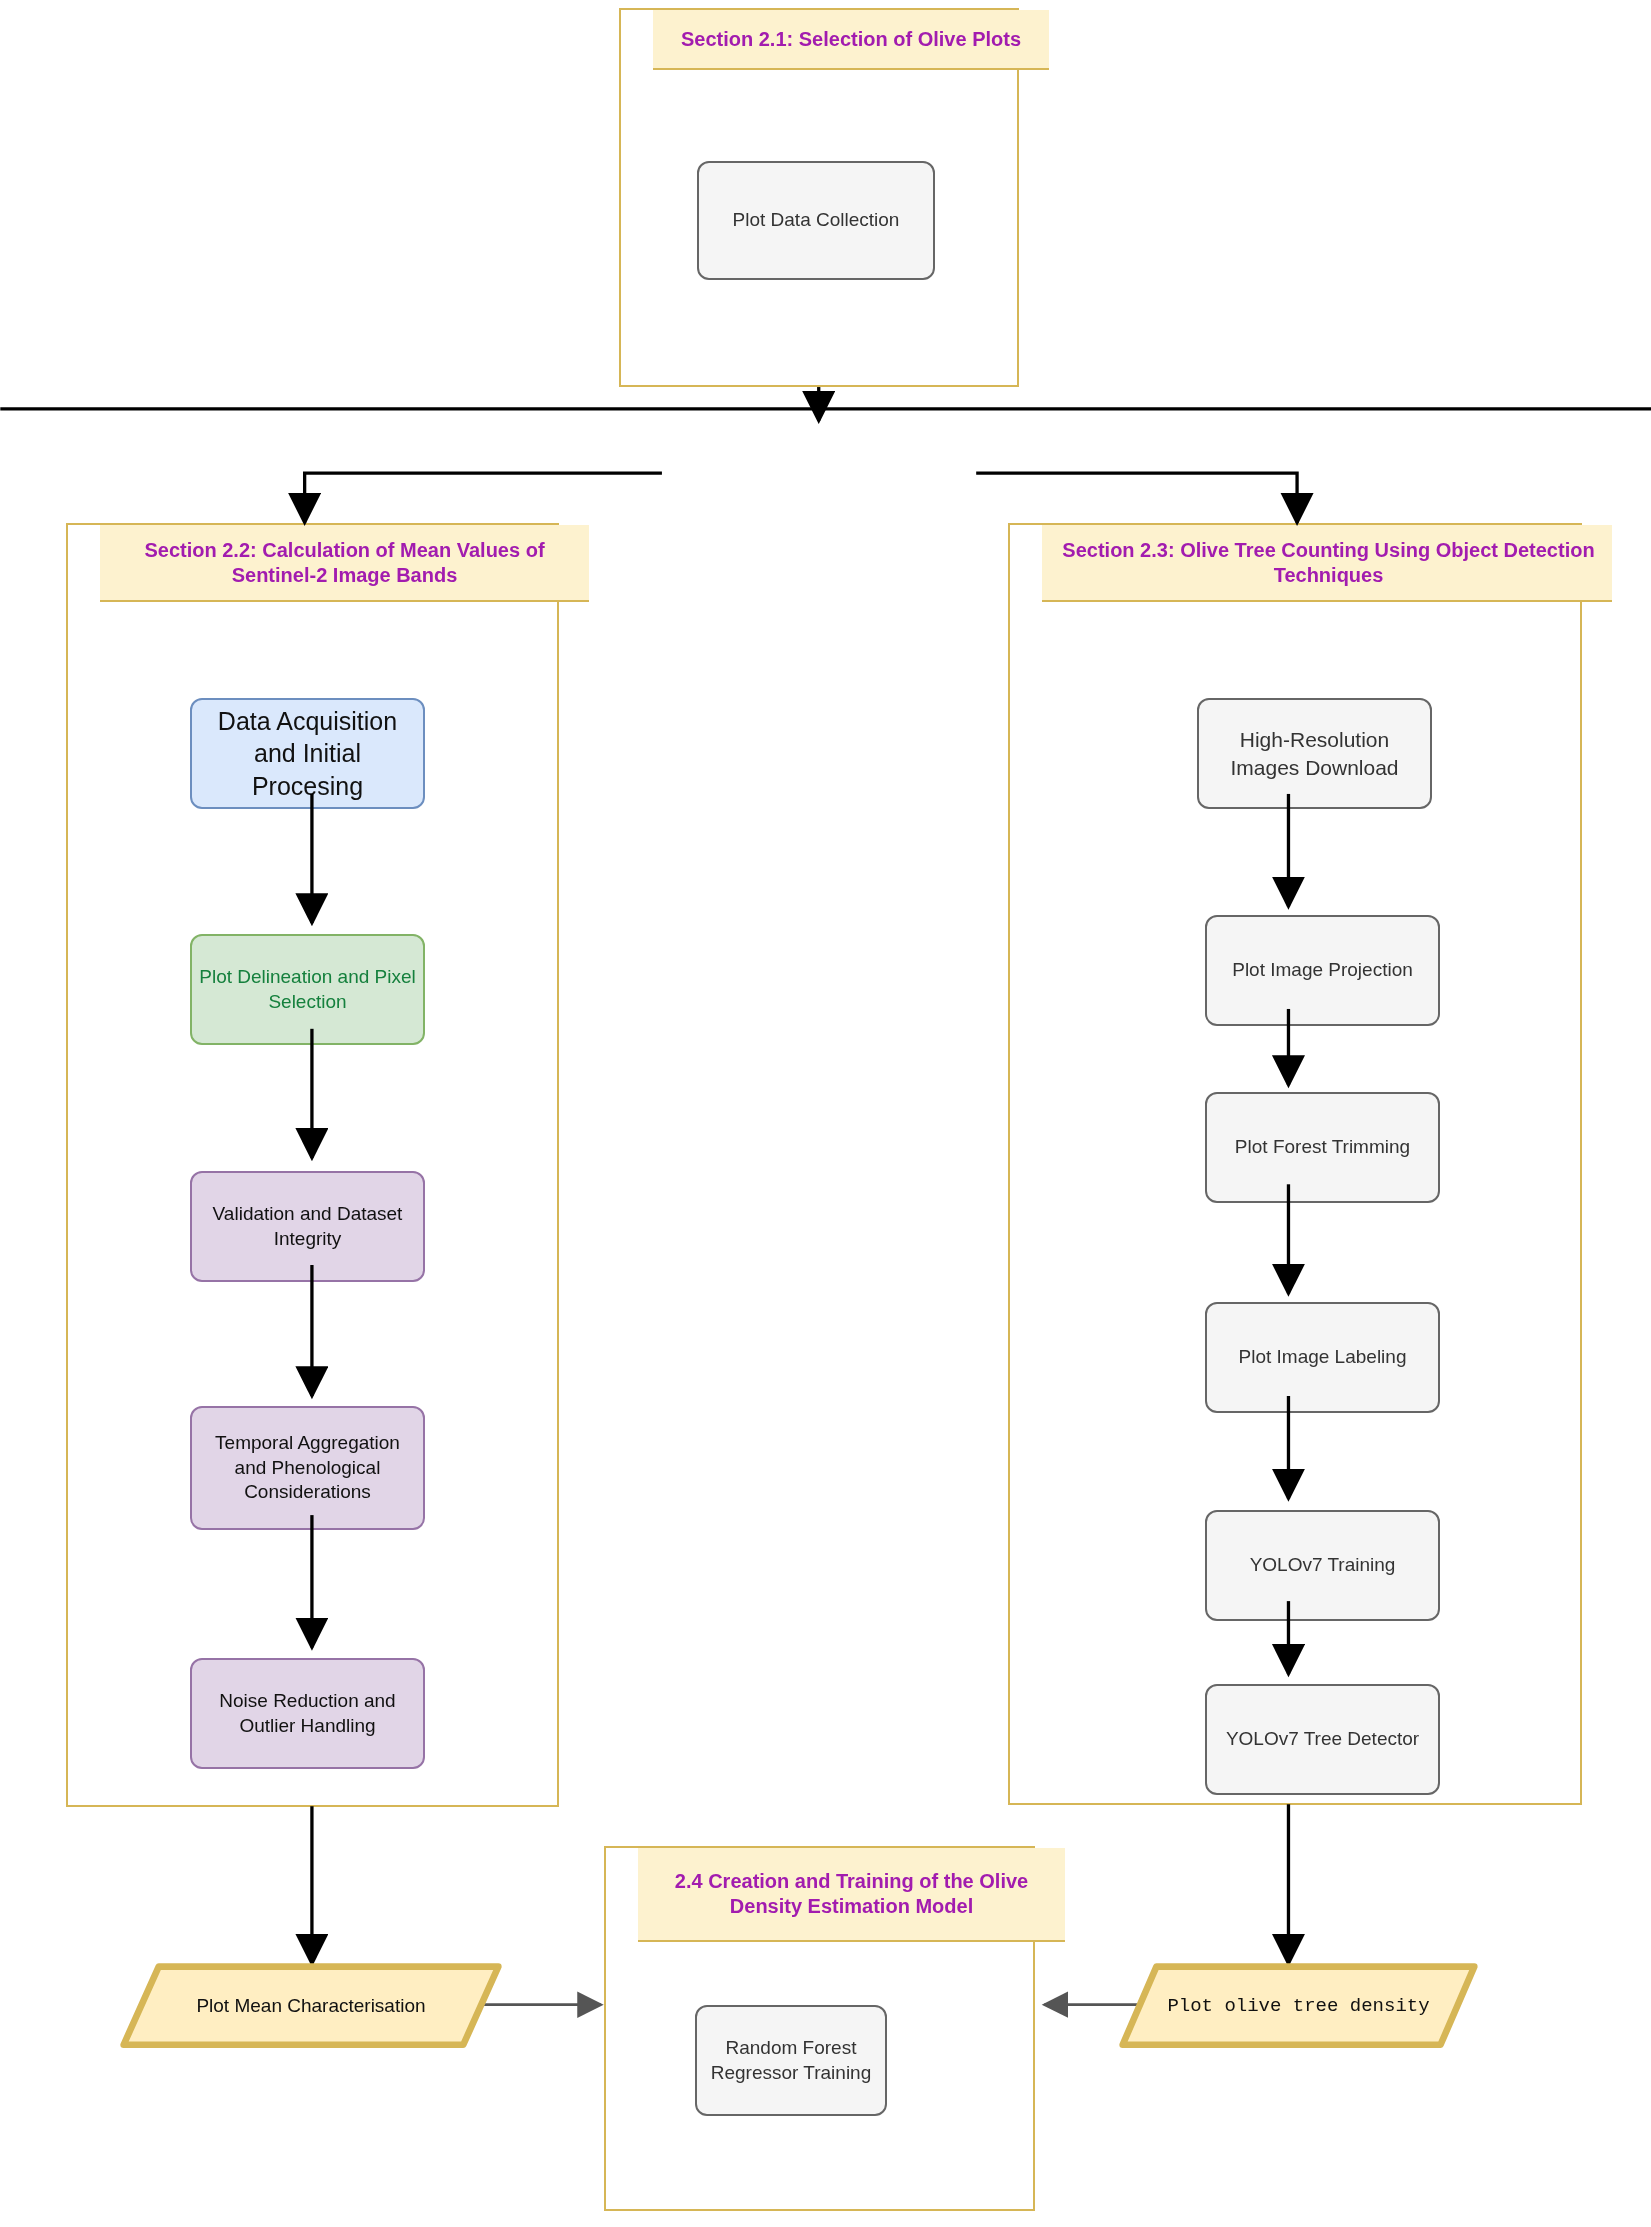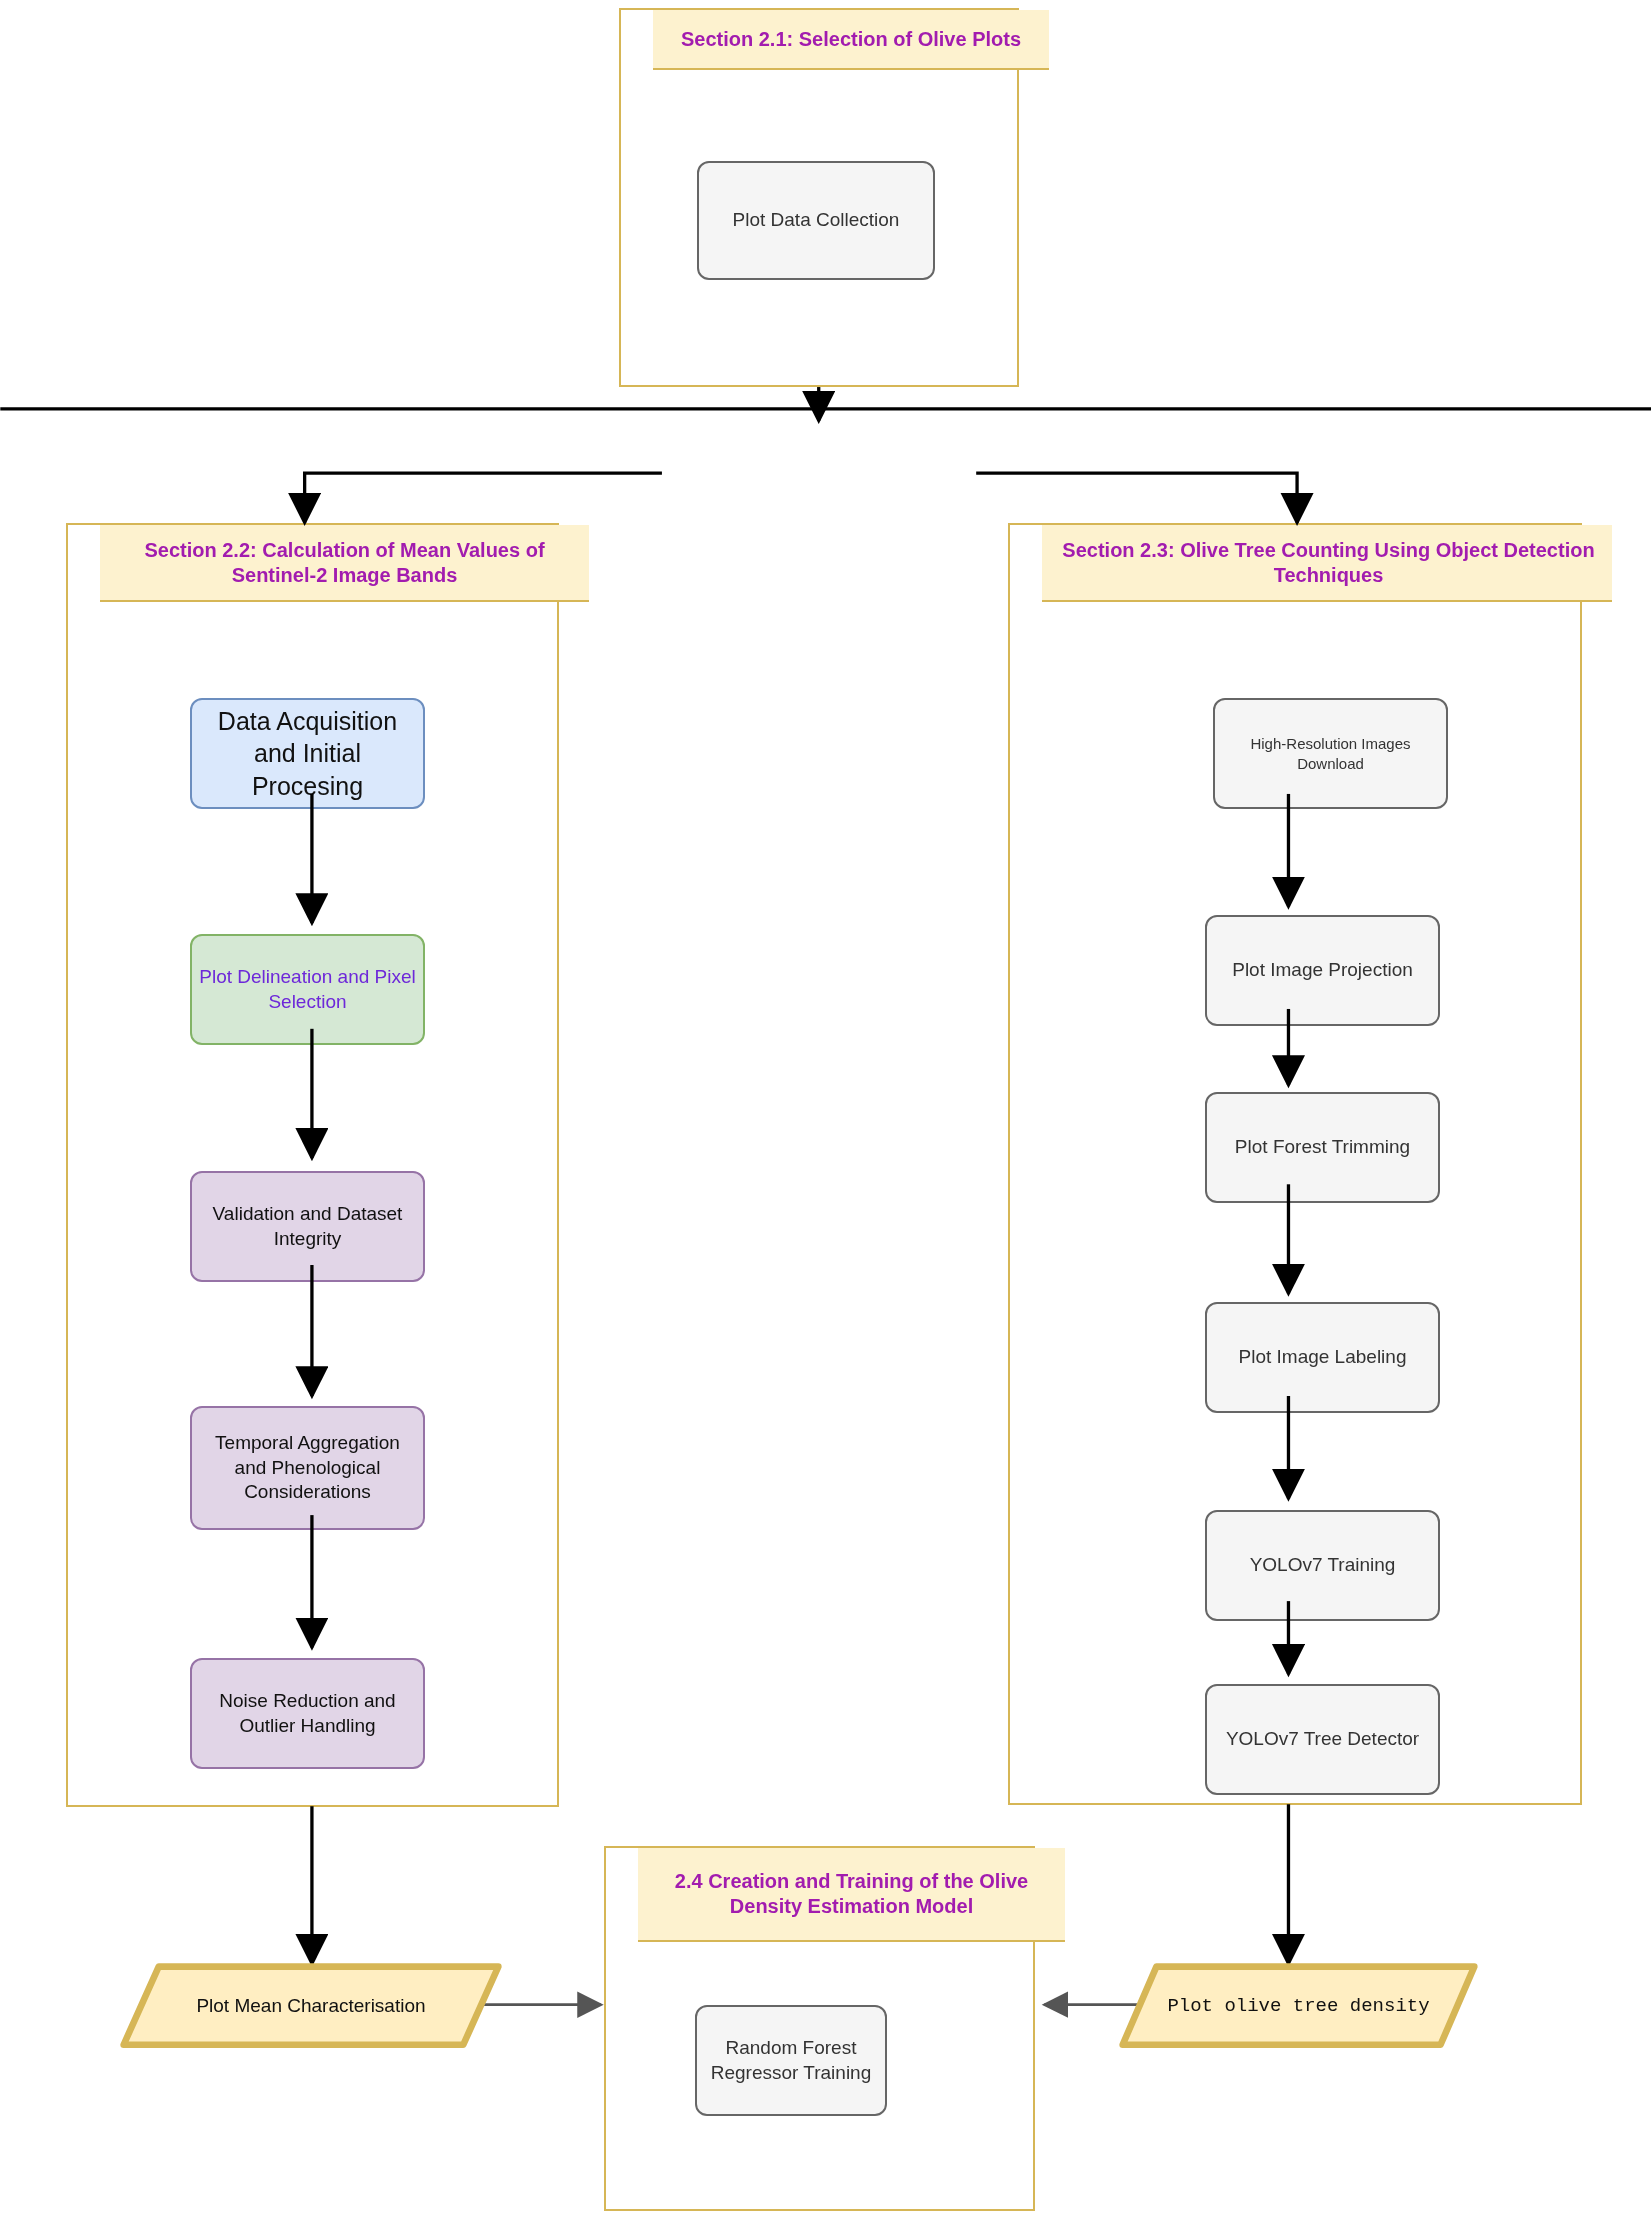--- a/index.html
+++ b/index.html
@@ -52,21 +52,21 @@
     background: #f5f5f5;
     color: #333333;
     display: flex;
     align-items: center;
     justify-content: center;
     text-align: center;
     line-height: 1.3;
     padding: 4px 6.6px;
   }
   .node.blue   { background:#dae8fc; border-color:#6c8ebf; color:#111111; }
-  .node.green  { background:#d5e8d4; border-color:#82b366; color:#6d28d9; }
+  .node.green  { background:#d5e8d4; border-color:#82b366; color:#15803d; }
   .node.purple { background:#e1d5e7; border-color:#9673a6; color:#111111; }
   
   .data-node {
     position: absolute;
     display: flex;
     align-items: center;
     justify-content: center;
   }
   .data-node .shape {
     position: absolute;
@@ -151,21 +151,21 @@
       <div class="node green" style="left:122px; top:332px; width:235px; height:111px; font-size:19px;">Plot Delineation and Pixel Selection</div>
       <div class="node purple" style="left:122px; top:569px; width:235px; height:111px; font-size:19px;">Validation and Dataset Integrity</div>
       <div class="node purple" style="left:122px; top:1056px; width:235px; height:111px; font-size:19px;">Noise Reduction and Outlier Handling</div>
       <div class="node purple" style="left:122px; top:804px; width:235px; height:124px; font-size:19px;">Temporal Aggregation and Phenological Considerations</div>
     </div>
   </div>
 
   <div class="section" style="left:1008px; top:523px; width:574px; height:1282px;">
     <div class="section-header sec-head-23">Section 2.3: Olive Tree Counting Using Object Detection Techniques</div>
     <div class="section-body" style="height:1201px;">
-      <div class="node" style="left:203px; top:96px; width:235px; height:111px; font-size:15px;">High-Resolution Images Download</div>
+      <div class="node" style="left:187px; top:96px; width:235px; height:111px; font-size:21px;">High-Resolution Images Download</div>
       <div class="node" style="left:195px; top:313px; width:235px; height:111px; font-size:19px;">Plot Image Projection</div>
       <div class="node" style="left:195px; top:490px; width:235px; height:111px; font-size:19px;">Plot Forest Trimming</div>
       <div class="node" style="left:195px; top:700px; width:235px; height:111px; font-size:19px;">Plot Image Labeling</div>
       <div class="node" style="left:195px; top:908px; width:235px; height:111px; font-size:19px;">YOLOv7 Training</div>
       <div class="node" style="left:195px; top:1082px; width:235px; height:111px; font-size:19px;">YOLOv7 Tree Detector</div>
     </div>
   </div>
 
   <div class="section" style="left:604px; top:1846px; width:431px; height:365px;">
     <div class="section-header sec-head-24">2.4 Creation and Training of the Olive Density Estimation Model</div>

